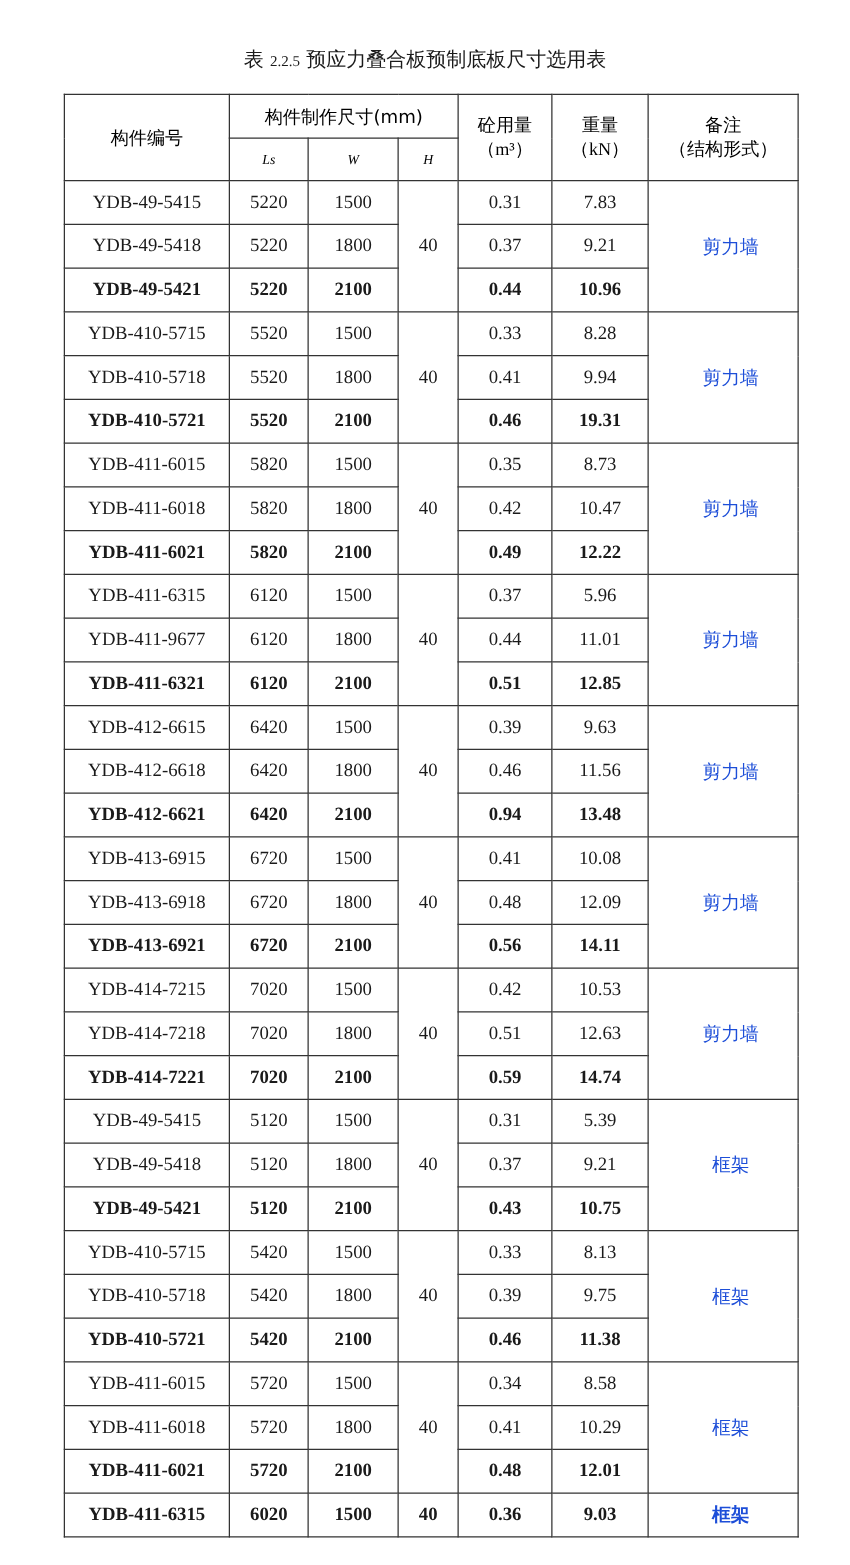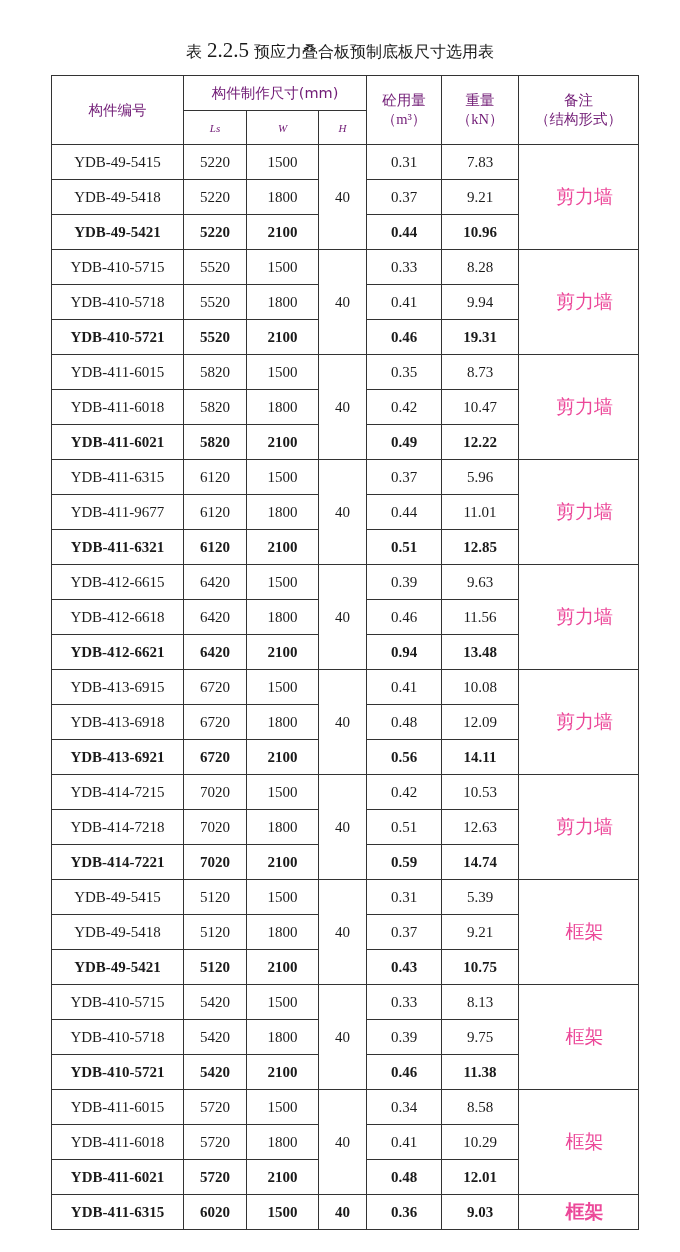--- a/index.html
+++ b/index.html
@@ -1,27 +1,27 @@
 <!DOCTYPE html>
 <html><head>
 <meta charset="utf-8">
 <style>
   html, body { margin:0; padding:0; background:#ffffff; }
   body { width:680px; height:1252px; position:relative; overflow:hidden;
          font-family:"Liberation Serif","DejaVu Serif",serif; color:#1a1a1a; }
   .title { position:absolute; left:0; top:38px; width:680px; text-align:center;
            font-size:16px; font-family:"DejaVu Sans","Liberation Sans",sans-serif; }
-  .title .num { font-family:"Liberation Serif",serif; font-size:21px; }
+  .title .num { font-family:"Liberation Serif",serif; font-size:12px; }
   table { position:absolute; left:51px; top:75px; border-collapse:collapse;
           table-layout:fixed; width:587px; }
   td, th { border:1px solid #333; text-align:center; vertical-align:middle;
            padding:0; font-weight:normal; font-size:15px; height:34px; }
-  th { font-family:"DejaVu Sans","Liberation Sans",sans-serif; font-size:14.5px; color:#701a75; }
+  th { font-family:"DejaVu Sans","Liberation Sans",sans-serif; font-size:14.5px; color:#000000; }
   th.sub { font-family:"Liberation Serif",serif; font-style:italic; font-size:11px; height:33px; }
-  .cjk { font-family:"DejaVu Sans","Liberation Sans",sans-serif; font-size:19px; color:#ec4899;padding-left:12px; }
+  .cjk { font-family:"DejaVu Sans","Liberation Sans",sans-serif; font-size:15px; color:#1d4ed8;padding-left:12px; }
   .unit { font-family:"Liberation Serif",serif; }
   thead tr:last-child th { border-bottom:1.5px solid #333; }
   tr.group-end td { border-bottom:1.5px solid #333;font-weight:bold; }
 </style>
 </head>
 <body>
 
 <div class="title">
   <span>表</span>
   <span class="num">2.2.5</span>

